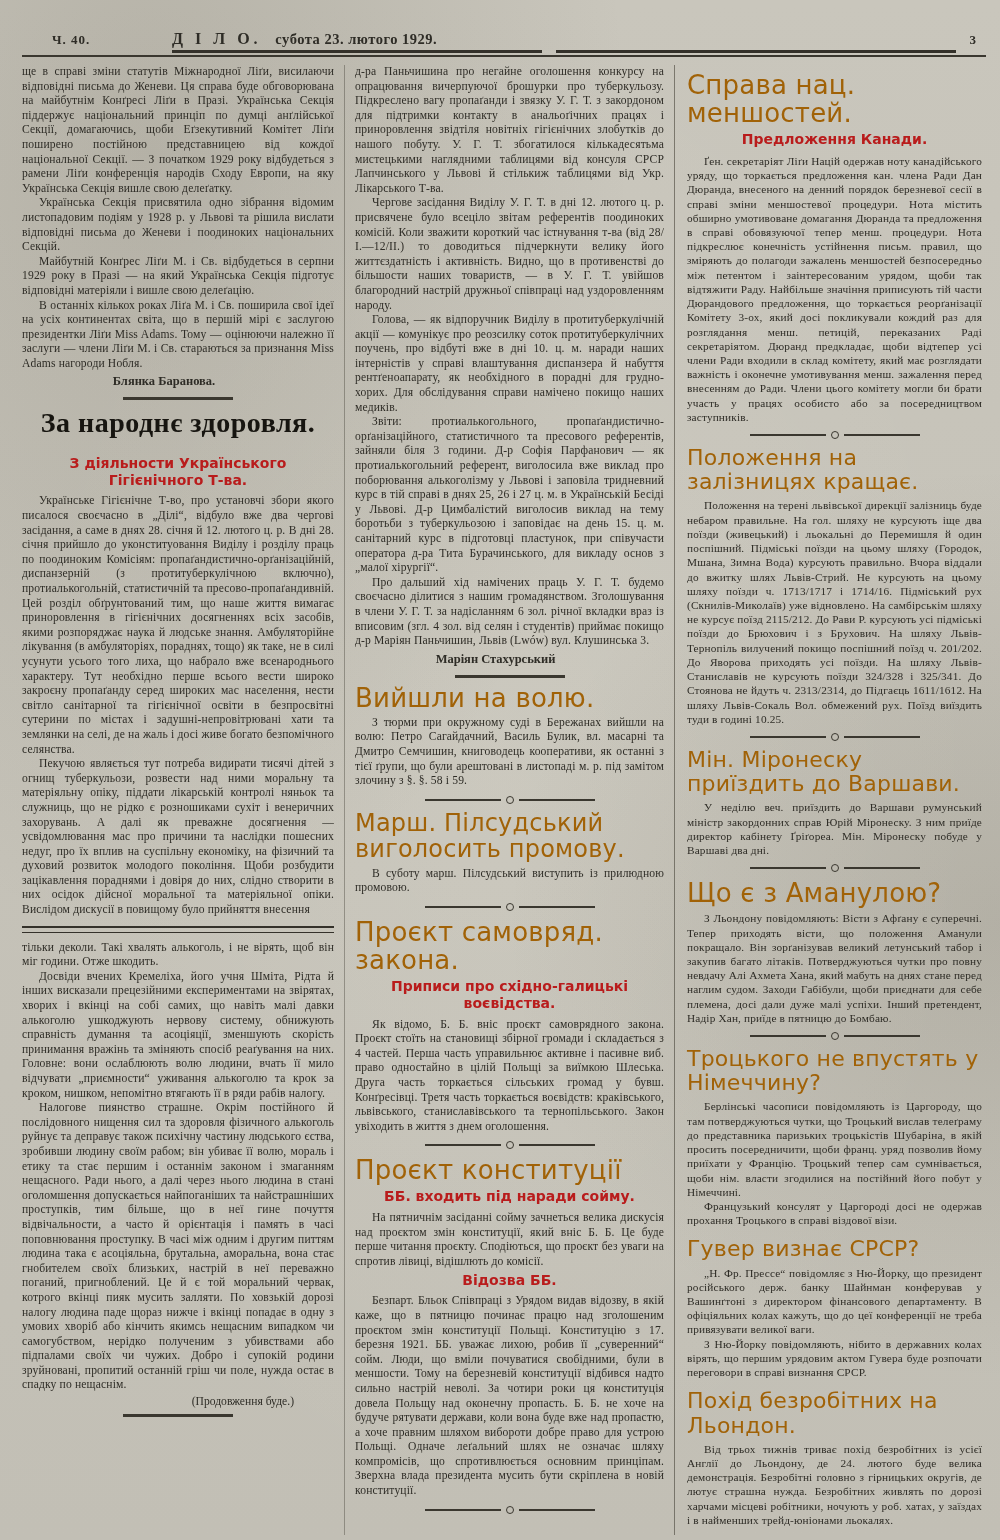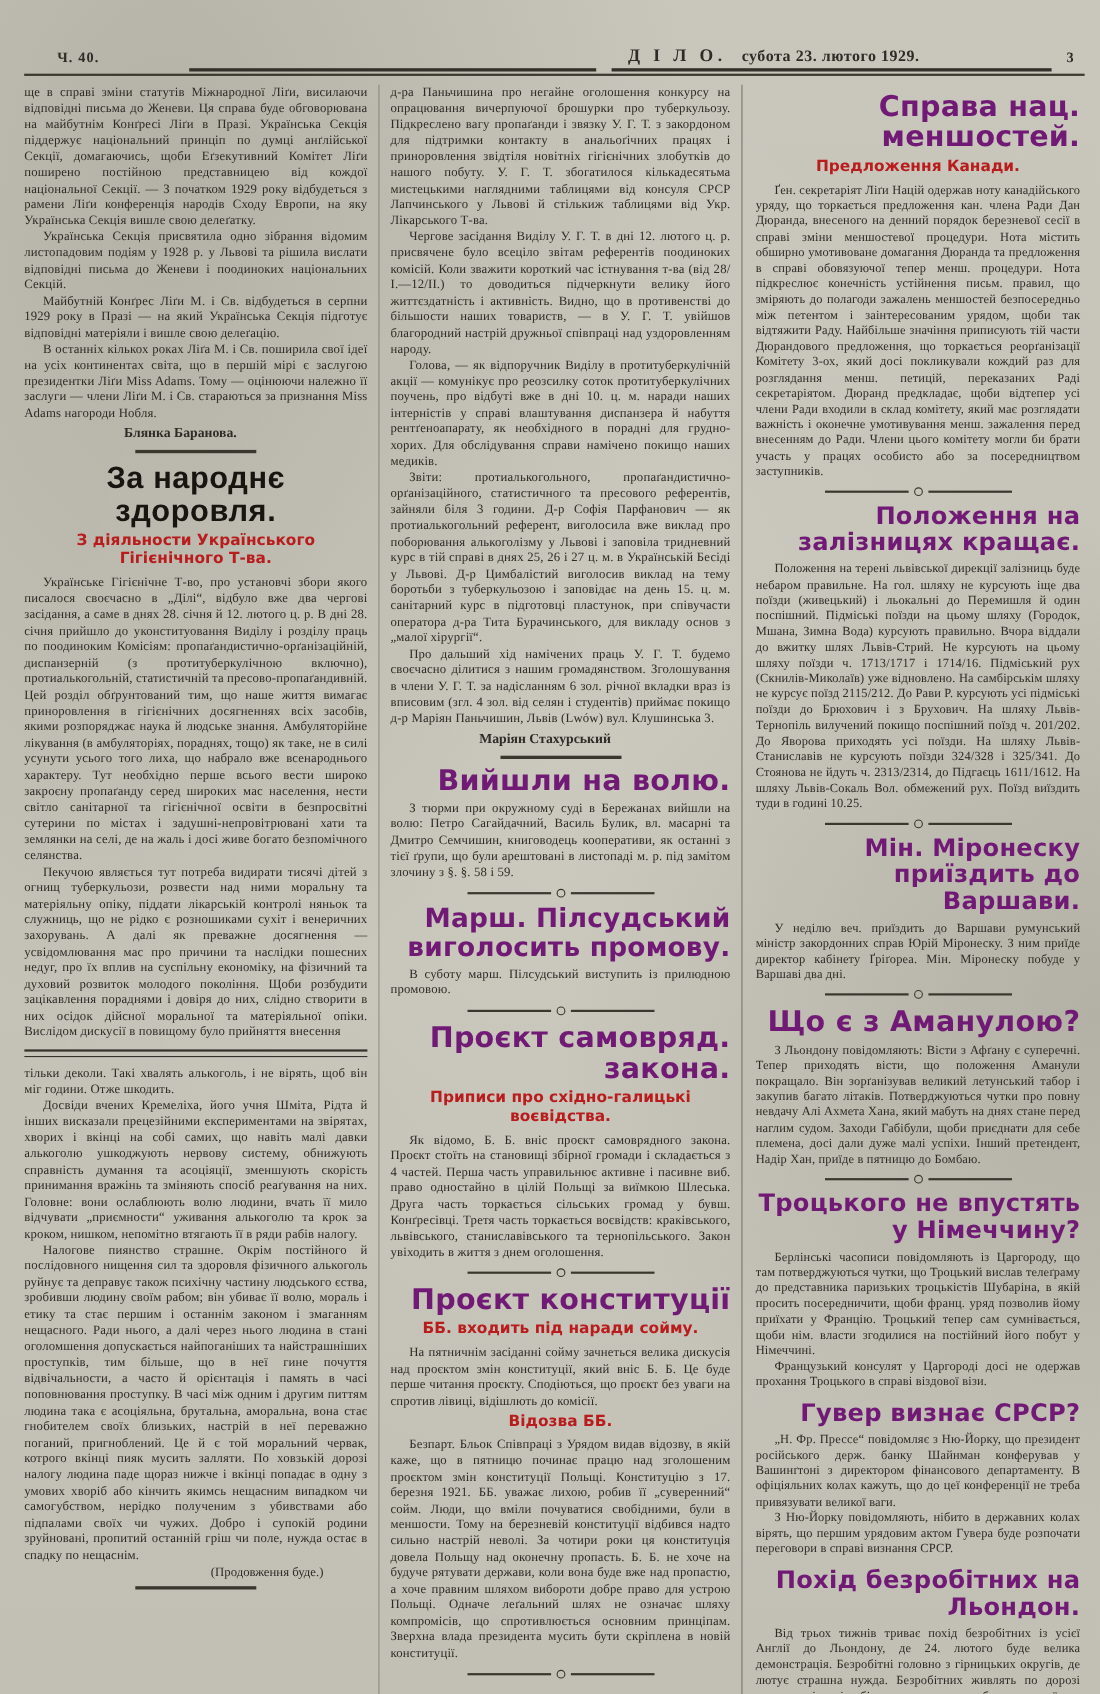--- a/index.html
+++ b/index.html
@@ -5,26 +5,26 @@
   html,body{margin:0;padding:0;width:1000px;height:1540px;overflow:hidden;}
   body{
     background:
       radial-gradient(ellipse at 15% 10%, rgba(90,85,70,0.18), rgba(0,0,0,0) 40%),
       radial-gradient(ellipse at 100% 60%, rgba(80,75,60,0.15), rgba(0,0,0,0) 35%),
       radial-gradient(ellipse at 50% 50%, rgba(255,252,240,0.10), rgba(0,0,0,0) 70%),
       linear-gradient(180deg,#c9c6bc 0%,#c6c3b9 40%,#c2bfb5 100%);
     color:#2e2c26;
     font-family:"Liberation Serif","DejaVu Serif",serif;
   }
-  .page{position:relative;width:1000px;height:1540px;box-sizing:border-box;padding:26px 14px 0 22px;}
+  .page{position:relative;width:1000px;height:1540px;box-sizing:border-box;padding:14px 14px 0 22px;}
 
   
   .hdr{display:flex;align-items:flex-end;height:34px;position:relative;}
   .hdr .issue{width:150px;font-size:13px;font-weight:bold;letter-spacing:1px;padding-left:30px;box-sizing:border-box;}
-  .hdr .center{flex:1;text-align:right;font-size:15px;white-space:nowrap;font-family:Liberation Serif, serif;}
+  .hdr .center{flex:1;text-align:left;font-size:15px;white-space:nowrap;font-family:Liberation Serif, serif;}
   .hdr .masthead{font-weight:bold;letter-spacing:4px;font-size:16px;}
   .hdr .date{font-weight:bold;font-size:14.5px;margin-left:10px;letter-spacing:.5px;}
   .hdr .pageno{width:150px;text-align:right;font-size:13px;font-weight:bold;padding-right:10px;box-sizing:border-box;}
   .hdr-rules{position:relative;height:9px;margin-top:2px;}
   .hdr-rules .full{position:absolute;left:0;right:0;top:5px;height:1.6px;background:#3a372f;}
   .hdr-rules .seg-l{position:absolute;left:150px;width:370px;top:0;height:3px;background:#34312a;}
   .hdr-rules .seg-r{position:absolute;right:30px;width:400px;top:0;height:3px;background:#34312a;}
 
   
   .cols{display:flex;align-items:stretch;margin-top:6px;height:1470px;}
@@ -33,26 +33,26 @@
   .col2{width:330px;padding:0 10px;border-left:1px solid rgba(58,54,44,.38);}
   .col3{width:312px;padding:0 4px 0 12px;border-left:1px solid rgba(58,54,44,.55);}
 
   p{margin:0;text-align:justify;font-size:11.6px;line-height:1.26;letter-spacing:.15px;text-indent:17px;}
   .col3 p{font-size:11.3px;}
   p.noindent{text-indent:0;}
   .sig{text-align:center;font-weight:bold;font-size:12.5px;padding:3px 28px 2px 0;}
   .tbc{text-align:right;font-size:11.6px;padding:2px 40px 0 0;}
 
   
-  .h-serif{font-family:Liberation Sans, sans-serif;font-weight:bold;text-align:center;
-           font-size:28px;line-height:1.05;margin:8px 0 4px;color:#171510;letter-spacing:.5px;}
+  .h-serif{font-family:Liberation Serif, serif;font-weight:bold;text-align:center;
+           font-size:28px;line-height:1.05;margin:8px 0 17px;color:#171510;letter-spacing:.5px;}
   .h-sub{font-family:"DejaVu Sans","Liberation Sans",sans-serif;font-weight:bold;text-align:center;
          font-size:14px;line-height:1.2;margin:2px 0 6px;color:#b91c1c;}
-  .h-sans{font-family:"DejaVu Sans","Liberation Sans",sans-serif;font-weight:bold;text-align:right;
-          color:#701a75;letter-spacing:.2px;margin:6px 0 4px;}
+  .h-sans{font-family:"DejaVu Sans","Liberation Sans",sans-serif;font-weight:normal;text-align:left;
+          color:#a16207;letter-spacing:.2px;margin:6px 0 4px;}
   .h-xl{font-size:26px;line-height:1.08;}
   .h-lg{font-size:24px;line-height:1.08;}
   .h-md{font-size:22px;line-height:1.1;}
 
   
   .div-o{display:flex;align-items:center;justify-content:center;margin:7px auto;width:170px;}
   .div-o .line{flex:1;height:2px;background:#3a372f;}
   .div-o .dot{width:6px;height:6px;border:1.8px solid #3a372f;border-radius:50%;margin:0 5px;}
   .rule-short{width:110px;height:3px;margin:6px auto;background:#3a372f;}
   .rule-col{height:4px;margin:8px 0;border-top:2.4px solid #34312a;border-bottom:1px solid #34312a;}

